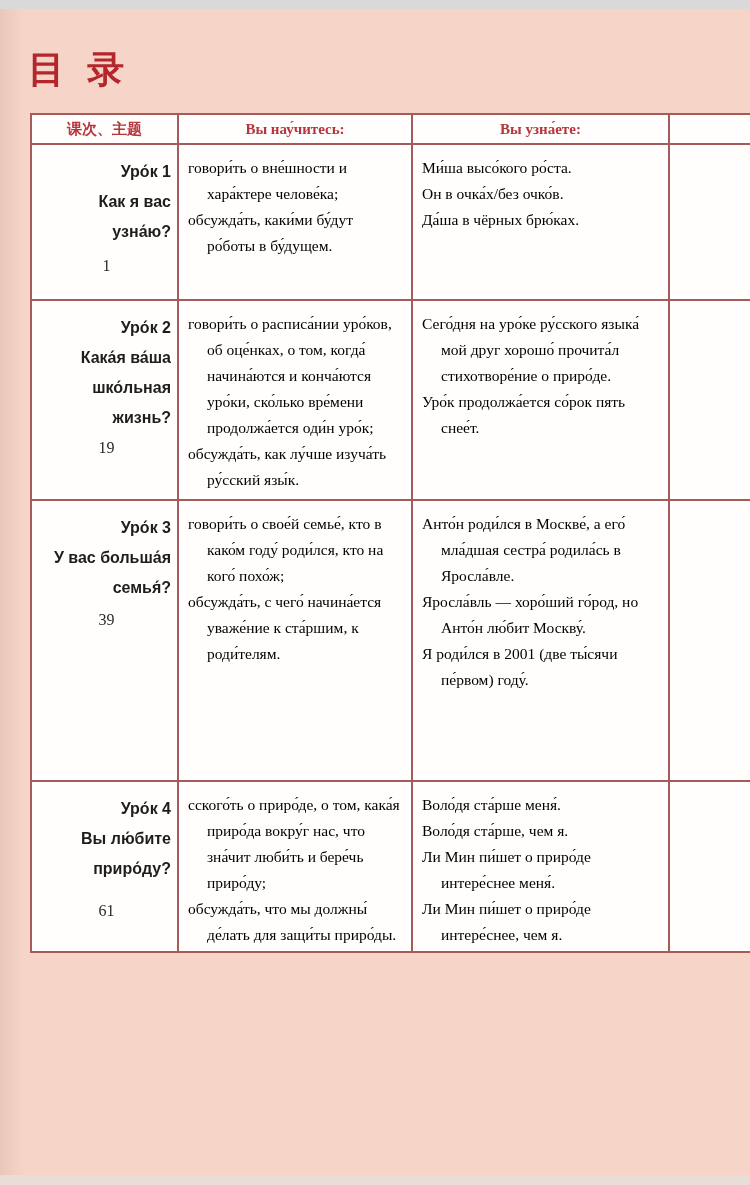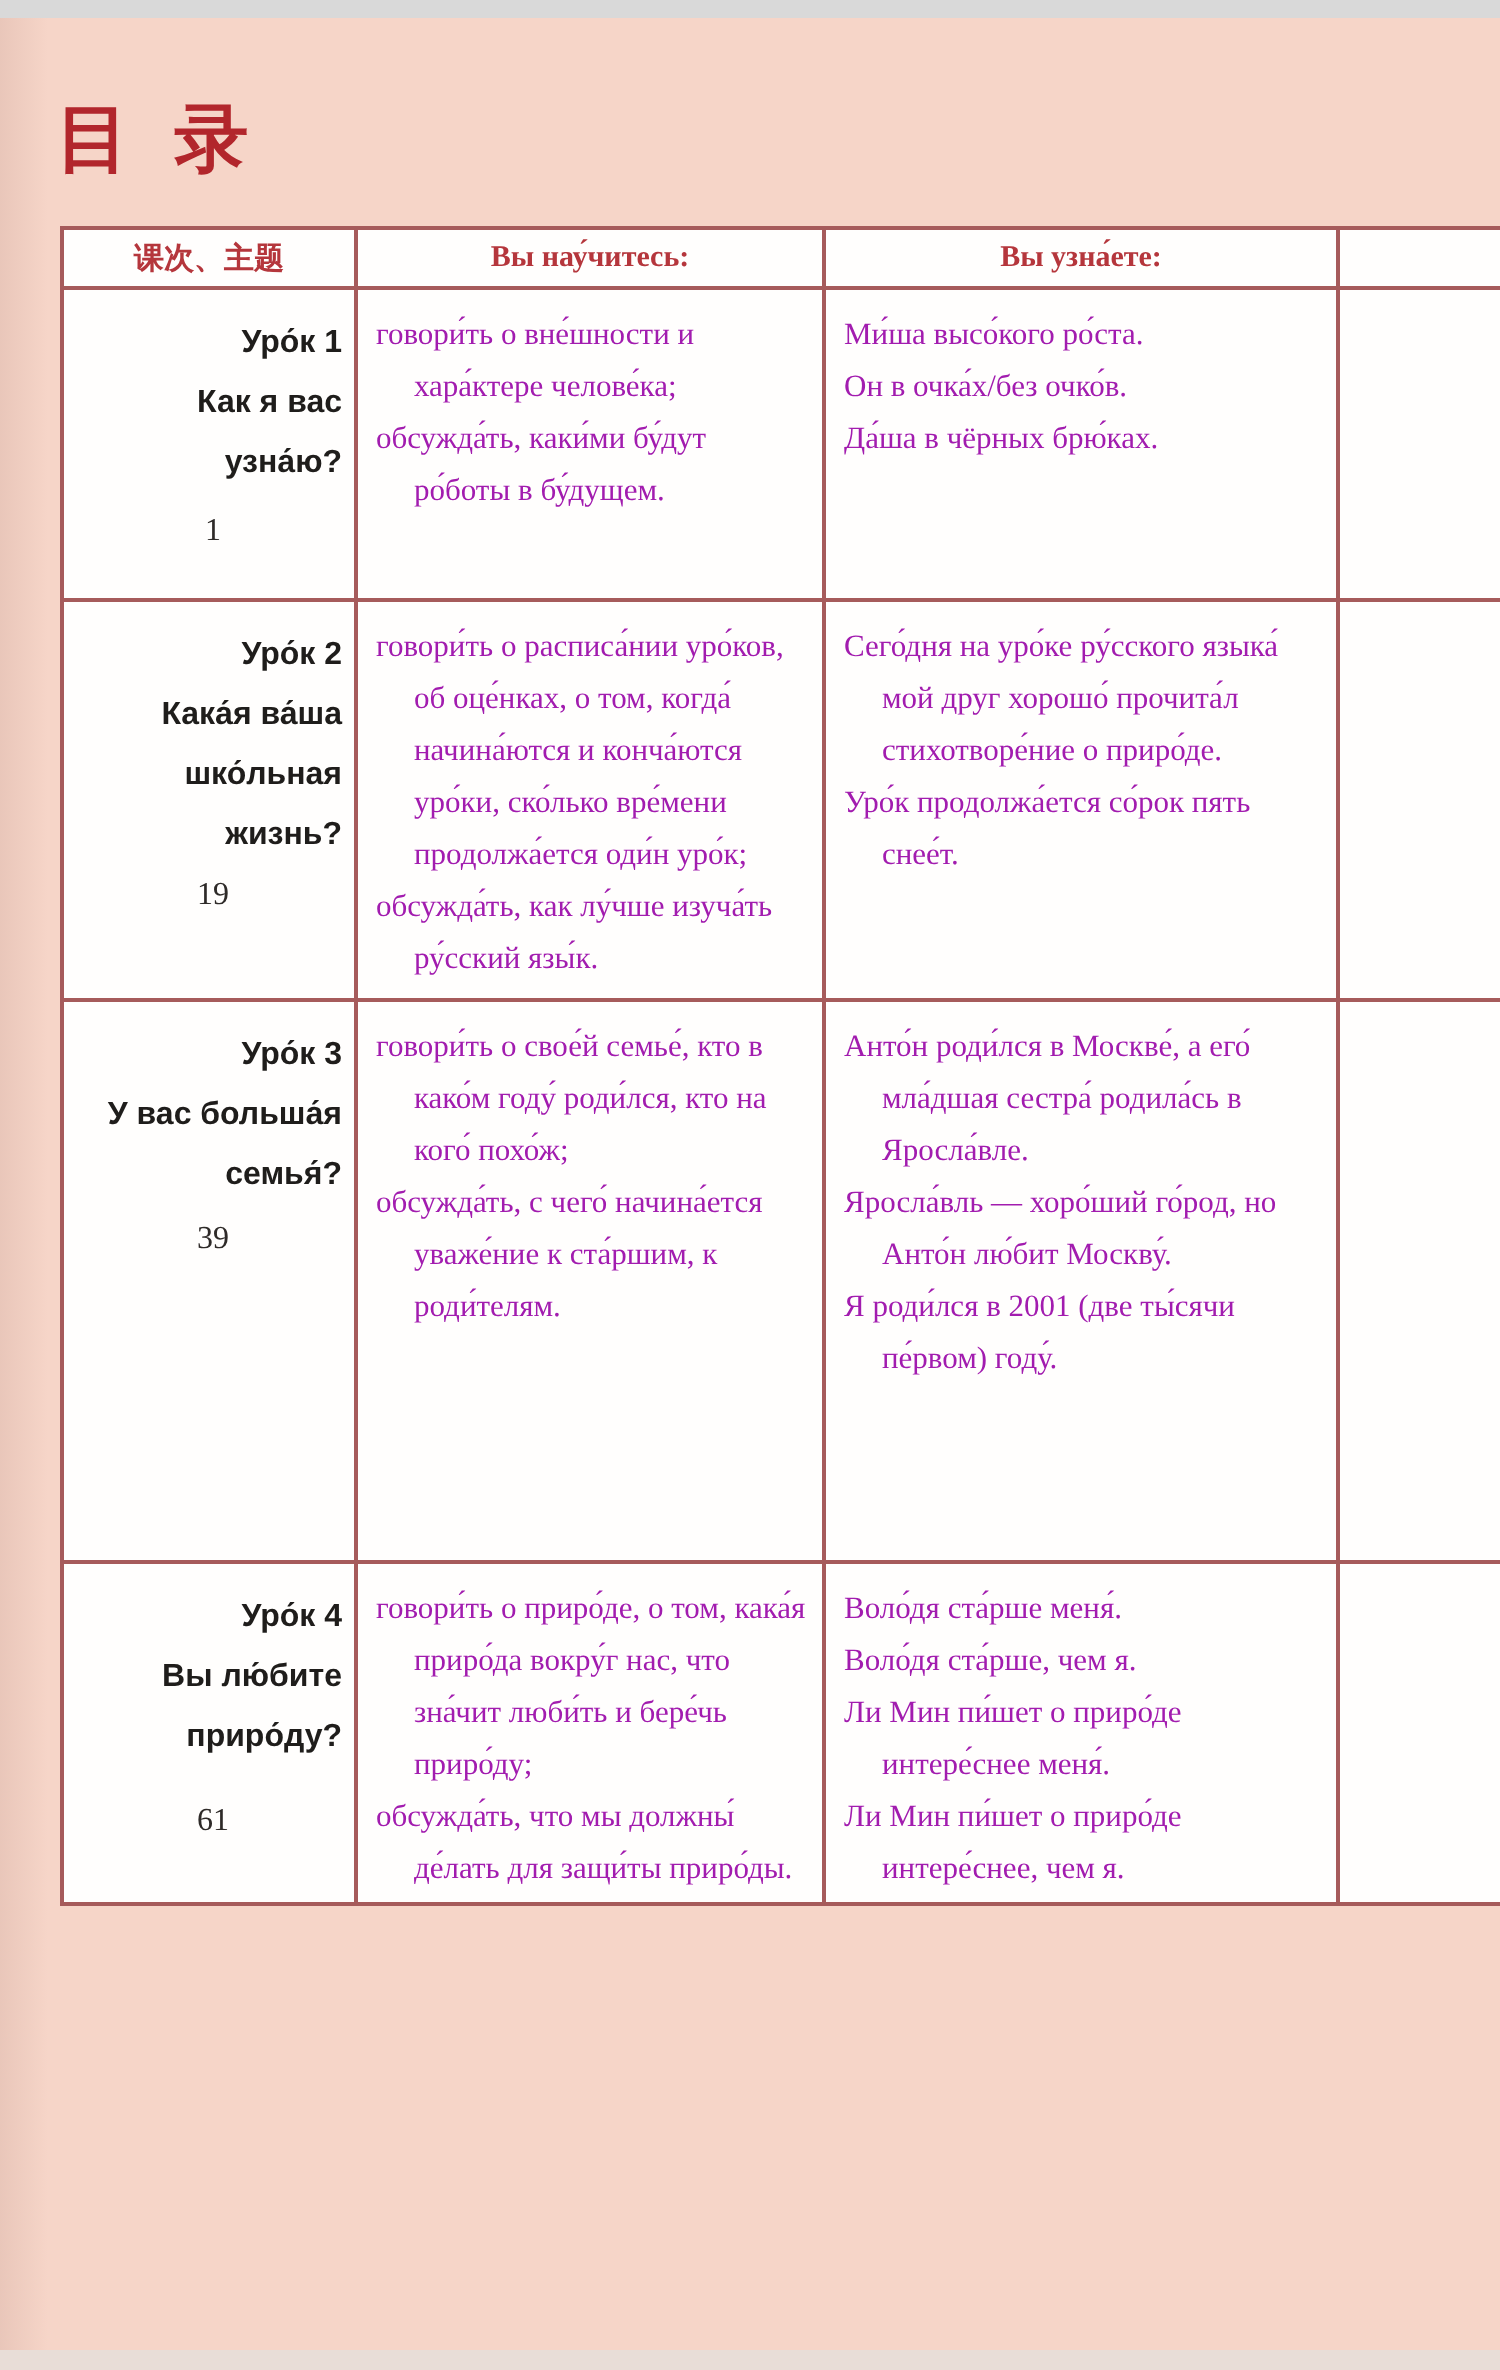--- a/index.html
+++ b/index.html
@@ -33,21 +33,21 @@
     border-bottom:2px solid var(--border,#a65b5b);
     box-sizing:border-box;overflow:hidden;
   }
   .cell.c4{border-right:none;}
   .th{
     display:flex;align-items:center;justify-content:center;
     font-weight:bold;font-size:15px;
     color:var(--header_text,#b5363c);
   }
   .th.c1{font-family:"Liberation Sans", sans-serif;}
-  .td{padding:10px 8px 4px 9px;font-size:15.5px;line-height:26px;color:#a21caf;}
+  .td{padding:10px 8px 4px 9px;font-size:15.5px;line-height:26px;color:#000000;}
   .td.c1{
     font-family:"Liberation Sans", sans-serif;font-weight:bold;
     font-size:16px;line-height:30px;color:#1f1d1b;
     padding:12px 6px 4px 10px;
   }
   .td p{margin:0;padding-left:19px;text-indent:-19px;}
   .lesson-line{white-space:nowrap;text-align:right;}
   .page-num{
     font-family:"Liberation Serif", serif;font-weight:normal;
     font-size:16px;line-height:26px;color:#2e2a28;text-align:center;
@@ -132,21 +132,21 @@
   </div>
 
   <div class="tr r4">
     <div class="cell td c1">
       <div class="lesson-line">Уро́к 4</div>
       <div class="lesson-line">Вы лю́бите</div>
       <div class="lesson-line">приро́ду?</div>
       <div class="page-num">61</div>
     </div>
     <div class="cell td c2">
-      <p>говори́ть о приро́де, о том, кака́я приро́да вокру́г нас, что зна́чит люби́ть и бере́чь приро́ду;</p>
+      <p>сского́ть о приро́де, о том, кака́я приро́да вокру́г нас, что зна́чит люби́ть и бере́чь приро́ду;</p>
       <p>обсужда́ть, что мы должны́ де́лать для защи́ты приро́ды.</p>
     </div>
     <div class="cell td c3">
       <p>Воло́дя ста́рше меня́.</p>
       <p>Воло́дя ста́рше, чем я.</p>
       <p>Ли Мин пи́шет о приро́де интере́снее меня́.</p>
       <p>Ли Мин пи́шет о приро́де интере́снее, чем я.</p>
     </div>
     <div class="cell td c4"></div>
   </div>

